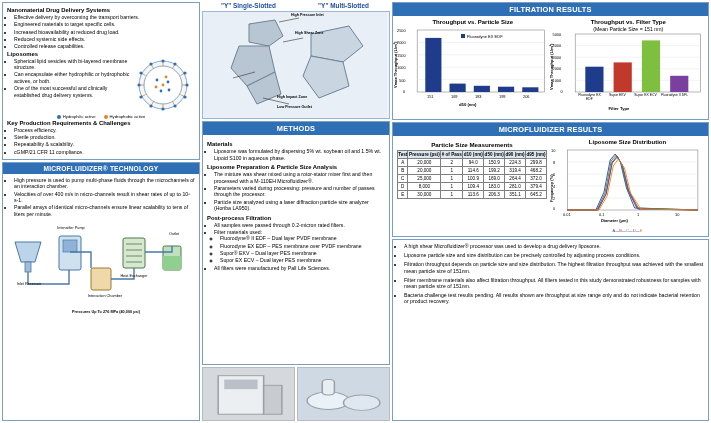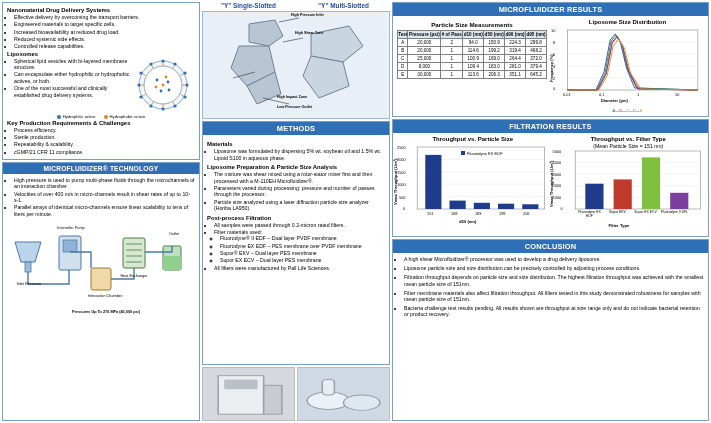--- a/index.html
+++ b/index.html
@@ -264,125 +264,20 @@
           <ellipse cx="42" cy="36" rx="12" ry="8" fill="#dfe8f1" stroke="#9aa0a6"></ellipse>
           <rect x="16" y="12" width="8" height="16" rx="3" fill="#e8eef4" stroke="#9aa0a6"></rect>
         </svg>
       </div>
     </div>
   </div>
 
   <div class="col col-right">
 
     <div class="panel">
-      <div class="hdr">MICROFLUIDIZER RESULTS</div>
-      <div style="display:flex; gap:4px; padding:3px 4px;">
-
-        <div style="width:150px;">
-          <div class="tbl-title">Particle Size Measurements</div>
-          <table>
-            <thead>
-              <tr>
-                <th>Test</th>
-                <th>Pressure (psi)</th>
-                <th># of Pass</th>
-                <th>d10 (nm)</th>
-                <th>d50 (nm)</th>
-                <th>d90 (nm)</th>
-                <th>d95 (nm)</th>
-              </tr>
-            </thead>
-            <tbody>
-              <tr>
-                <td>A</td>
-                <td>20,000</td>
-                <td>2</td>
-                <td>94.0</td>
-                <td>150.9</td>
-                <td>224.3</td>
-                <td>299.8</td>
-              </tr>
-              <tr>
-                <td>B</td>
-                <td>20,000</td>
-                <td>1</td>
-                <td>114.6</td>
-                <td>199.2</td>
-                <td>319.4</td>
-                <td>468.2</td>
-              </tr>
-              <tr>
-                <td>C</td>
-                <td>25,000</td>
-                <td>1</td>
-                <td>100.9</td>
-                <td>169.0</td>
-                <td>264.4</td>
-                <td>372.0</td>
-              </tr>
-              <tr>
-                <td>D</td>
-                <td>8,000</td>
-                <td>1</td>
-                <td>109.4</td>
-                <td>183.0</td>
-                <td>281.0</td>
-                <td>379.4</td>
-              </tr>
-              <tr>
-                <td>E</td>
-                <td>30,000</td>
-                <td>1</td>
-                <td>113.6</td>
-                <td>206.3</td>
-                <td>351.1</td>
-                <td>645.2</td>
-              </tr>
-            </tbody>
-          </table>
-        </div>
-
-        <div style="flex:1;">
-          <div class="chart-title">Liposome  Size Distribution</div>
-          <div class="plot" style="height:82px; position:relative; margin-top:2px;">
-            <svg width="100%" height="76" viewBox="0 0 150 76" preserveAspectRatio="none">
-              <rect x="16" y="2" width="128" height="60" fill="#fff" stroke="#888" stroke-width="0.6"></rect>
-              <g stroke="#dddddd" stroke-width="0.4">
-                <line x1="16" y1="14" x2="144" y2="14"></line>
-                <line x1="16" y1="26" x2="144" y2="26"></line>
-                <line x1="16" y1="38" x2="144" y2="38"></line>
-                <line x1="16" y1="50" x2="144" y2="50"></line>
-              </g>
-              <path d="M16 62 L44 62 L52 44 L58 12 L63 6 L68 14 L74 40 L82 60 L144 62" fill="none" stroke="#1f4e9c" stroke-width="0.9"></path>
-              <path d="M16 62 L46 62 L54 46 L60 14 L65 8 L70 18 L76 42 L86 61 L144 62" fill="none" stroke="#c0392b" stroke-width="0.9"></path>
-              <path d="M16 62 L45 62 L53 45 L59 13 L64 7 L69 16 L75 41 L84 60 L144 62" fill="none" stroke="#2e8b57" stroke-width="0.9"></path>
-              <path d="M16 62 L45.5 62 L54 46 L60 15 L65 9 L70 17 L76 43 L85 61 L144 62" fill="none" stroke="#7b3fa0" stroke-width="0.9"></path>
-              <path d="M16 62 L47 62 L55 48 L61 18 L66 11 L72 20 L78 45 L88 61 L144 62" fill="none" stroke="#e08a1e" stroke-width="0.9"></path>
-            </svg>
-            <div class="ticklabel" style="left:0px; top:0px;">10</div>
-            <div class="ticklabel" style="left:2px; top:12px;">8</div>
-            <div class="ticklabel" style="left:2px; top:24px;">6</div>
-            <div class="ticklabel" style="left:2px; top:36px;">4</div>
-            <div class="ticklabel" style="left:2px; top:48px;">2</div>
-            <div class="ticklabel" style="left:2px; top:58px;">0</div>
-            <div class="ticklabel" style="left:12px; top:64px;">0.01</div>
-            <div class="ticklabel" style="left:48px; top:64px;">0.1</div>
-            <div class="ticklabel" style="left:86px; top:64px;">1</div>
-            <div class="ticklabel" style="left:124px; top:64px;">10</div>
-            <div class="axis-y-label" style="left:-2px; top:54px; font-size:4px;">Frequency (%)</div>
-            <div style="position:absolute; left:50px; top:70px; font-size:4px; font-weight:bold;">Diameter (μm)</div>
-          </div>
-          <div style="text-align:center; font-size:4px; margin-top:-2px;">
-            <span style="color:#1f4e9c">A</span>—<span style="color:#c0392b">B</span>—<span style="color:#2e8b57">C</span>—<span style="color:#7b3fa0">D</span>—<span style="color:#e08a1e">E</span>
-          </div>
-        </div>
-      </div>
-    </div>
-
-    <div class="panel">
       <div class="hdr">FILTRATION RESULTS</div>
       <div style="display:flex; gap:4px; padding:3px 4px;">
 
         <div style="flex:1;">
           <div class="chart-title">Throughput vs. Particle Size</div>
           <div class="plot" style="height:90px; position:relative;">
             <svg width="100%" height="86" viewBox="0 0 150 86" preserveAspectRatio="none">
               <rect x="20" y="4" width="126" height="62" fill="#fff" stroke="#888" stroke-width="0.6"></rect>
               <g stroke="#e0e0e0" stroke-width="0.4">
                 <line x1="20" y1="16.4" x2="146" y2="16.4"></line>
@@ -442,22 +337,126 @@
             <div class="ticklabel" style="left:52px; top:62px; width:26px; text-align:center; font-size:3.4px; line-height:1.1;">Supor EKV</div>
             <div class="ticklabel" style="left:80px; top:62px; width:26px; text-align:center; font-size:3.4px; line-height:1.1;">Supor EX ECV</div>
             <div class="ticklabel" style="left:108px; top:62px; width:28px; text-align:center; font-size:3.4px; line-height:1.1;">Fluorodyne II DFL</div>
             <div class="axis-y-label" style="left:-4px; top:58px; font-size:4px;">Vmax Throughput (L/m²)</div>
             <div style="position:absolute; left:56px; top:74px; font-size:4.2px; font-weight:bold;">Filter Type</div>
           </div>
         </div>
       </div>
     </div>
 
+    <div class="panel">
+      <div class="hdr">MICROFLUIDIZER RESULTS</div>
+      <div style="display:flex; gap:4px; padding:3px 4px;">
+
+        <div style="width:150px;">
+          <div class="tbl-title">Particle Size Measurements</div>
+          <table>
+            <thead>
+              <tr>
+                <th>Test</th>
+                <th>Pressure (psi)</th>
+                <th># of Pass</th>
+                <th>d10 (nm)</th>
+                <th>d50 (nm)</th>
+                <th>d90 (nm)</th>
+                <th>d95 (nm)</th>
+              </tr>
+            </thead>
+            <tbody>
+              <tr>
+                <td>A</td>
+                <td>20,000</td>
+                <td>2</td>
+                <td>94.0</td>
+                <td>150.9</td>
+                <td>224.3</td>
+                <td>299.8</td>
+              </tr>
+              <tr>
+                <td>B</td>
+                <td>20,000</td>
+                <td>1</td>
+                <td>114.6</td>
+                <td>199.2</td>
+                <td>319.4</td>
+                <td>468.2</td>
+              </tr>
+              <tr>
+                <td>C</td>
+                <td>25,000</td>
+                <td>1</td>
+                <td>100.9</td>
+                <td>169.0</td>
+                <td>264.4</td>
+                <td>372.0</td>
+              </tr>
+              <tr>
+                <td>D</td>
+                <td>8,000</td>
+                <td>1</td>
+                <td>109.4</td>
+                <td>183.0</td>
+                <td>281.0</td>
+                <td>379.4</td>
+              </tr>
+              <tr>
+                <td>E</td>
+                <td>30,000</td>
+                <td>1</td>
+                <td>113.6</td>
+                <td>206.3</td>
+                <td>351.1</td>
+                <td>645.2</td>
+              </tr>
+            </tbody>
+          </table>
+        </div>
+
+        <div style="flex:1;">
+          <div class="chart-title">Liposome  Size Distribution</div>
+          <div class="plot" style="height:82px; position:relative; margin-top:2px;">
+            <svg width="100%" height="76" viewBox="0 0 150 76" preserveAspectRatio="none">
+              <rect x="16" y="2" width="128" height="60" fill="#fff" stroke="#888" stroke-width="0.6"></rect>
+              <g stroke="#dddddd" stroke-width="0.4">
+                <line x1="16" y1="14" x2="144" y2="14"></line>
+                <line x1="16" y1="26" x2="144" y2="26"></line>
+                <line x1="16" y1="38" x2="144" y2="38"></line>
+                <line x1="16" y1="50" x2="144" y2="50"></line>
+              </g>
+              <path d="M16 62 L44 62 L52 44 L58 12 L63 6 L68 14 L74 40 L82 60 L144 62" fill="none" stroke="#1f4e9c" stroke-width="0.9"></path>
+              <path d="M16 62 L46 62 L54 46 L60 14 L65 8 L70 18 L76 42 L86 61 L144 62" fill="none" stroke="#c0392b" stroke-width="0.9"></path>
+              <path d="M16 62 L45 62 L53 45 L59 13 L64 7 L69 16 L75 41 L84 60 L144 62" fill="none" stroke="#2e8b57" stroke-width="0.9"></path>
+              <path d="M16 62 L45.5 62 L54 46 L60 15 L65 9 L70 17 L76 43 L85 61 L144 62" fill="none" stroke="#7b3fa0" stroke-width="0.9"></path>
+              <path d="M16 62 L47 62 L55 48 L61 18 L66 11 L72 20 L78 45 L88 61 L144 62" fill="none" stroke="#e08a1e" stroke-width="0.9"></path>
+            </svg>
+            <div class="ticklabel" style="left:0px; top:0px;">10</div>
+            <div class="ticklabel" style="left:2px; top:12px;">8</div>
+            <div class="ticklabel" style="left:2px; top:24px;">6</div>
+            <div class="ticklabel" style="left:2px; top:36px;">4</div>
+            <div class="ticklabel" style="left:2px; top:48px;">2</div>
+            <div class="ticklabel" style="left:2px; top:58px;">0</div>
+            <div class="ticklabel" style="left:12px; top:64px;">0.01</div>
+            <div class="ticklabel" style="left:48px; top:64px;">0.1</div>
+            <div class="ticklabel" style="left:86px; top:64px;">1</div>
+            <div class="ticklabel" style="left:124px; top:64px;">10</div>
+            <div class="axis-y-label" style="left:-2px; top:54px; font-size:4px;">Frequency (%)</div>
+            <div style="position:absolute; left:50px; top:70px; font-size:4px; font-weight:bold;">Diameter (μm)</div>
+          </div>
+          <div style="text-align:center; font-size:4px; margin-top:-2px;">
+            <span style="color:#1f4e9c">A</span>—<span style="color:#c0392b">B</span>—<span style="color:#2e8b57">C</span>—<span style="color:#7b3fa0">D</span>—<span style="color:#e08a1e">E</span>
+          </div>
+        </div>
+      </div>
+    </div>
+
     <div class="panel" style="flex:1;">
-      <div class="hdr">CONCLUSION</div>
       <div class="body concl">
         <ul>
           <li>A high shear Microfluidizer® processor was used to develop a drug delivery liposome.</li>
           <li>Liposome particle size and size distribution can be precisely controlled by adjusting process conditions.</li>
           <li>Filtration throughput depends on particle size and size distribution. The highest filtration throughput was achieved with the smallest mean particle size of 151nm.</li>
           <li>Filter membrane materials also affect filtration throughput. All filters  tested in this study demonstrated robustness for samples  with mean particle size of 151nm.</li>
           <li>Bacteria challenge test results pending. All results shown are throughput at size range only and do not indicate bacterial retention or product recovery.</li>
         </ul>
       </div>
     </div>

